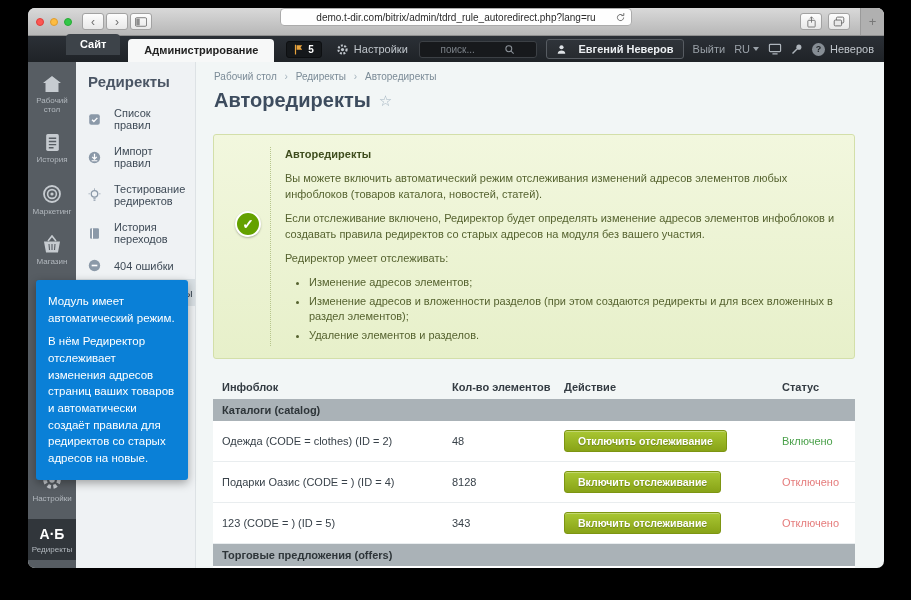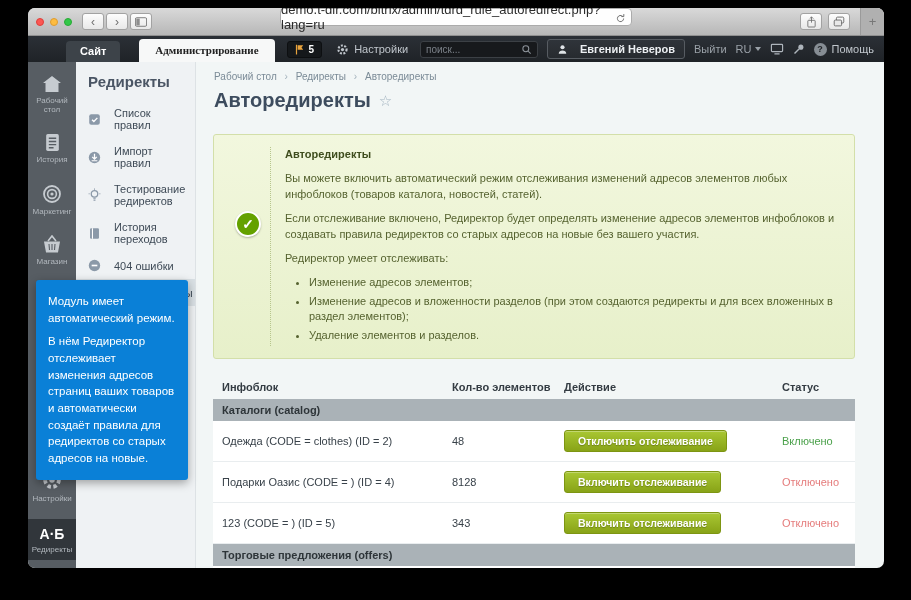--- a/index.html
+++ b/index.html
@@ -19,43 +19,43 @@
   .t-yellow{ background:#fdbc40; border:1px solid #de9c30;}
   .t-green{ background:#33c748; border:1px solid #27aa35;}
   .nav-btn { width:22px; height:17px; border:1px solid #a2a2a2; border-radius:3px;
     background:linear-gradient(#fdfdfd,#e8e8e8); color:#6e6e6e; font-size:12px;
     display:flex; align-items:center; justify-content:center; line-height:1; }
   .nav-btn + .nav-btn { margin-left:2px; }
   .panel-btn { margin-left:10px; }
   .url-field { position:absolute; left:50%; top:0; transform:translateX(-50%);
     width:352px; height:18px; background:#fefefe; border:1px solid #ababab;
     border-radius:4px; display:flex; align-items:center; justify-content:center;
-    font-size:13px; color:#2b2b2b; }
+    font-size:10px; color:#2b2b2b; }
   .url-refresh { position:absolute; right:5px; top:3px; }
   .chrome-right { margin-left:auto; display:flex; gap:4px; margin-right:26px; }
   .newtab-strip { position:absolute; right:0; top:0; bottom:0; width:24px;
     background:#b0b0b0; border-left:1px solid #9a9a9a; display:flex;
     align-items:center; justify-content:center; color:#777; font-size:13px; }
 
   
   .admin-bar { height:26px; background:linear-gradient(#2b3036,#1f2327);
     display:flex; align-items:flex-end; position:relative; }
   .tab { border-radius:4px 4px 0 0; font-size:11px; font-weight:bold;
     padding:4px 14px 4px; line-height:1.2; }
-  .tab-site { background:#3d4349; color:#fff; margin-left:38px; margin-bottom:0; }
-  .tab-admin { background:#f7f8f8; color:#222; padding:5px 16px; margin-left:19px;font-family:Liberation Serif, serif; }
+  .tab-site { background:#3d4349; color:#fff; margin-left:38px; margin-bottom:7px; }
+  .tab-admin { background:#f7f8f8; color:#222; padding:5px 16px; margin-left:8px; }
   .bar-mid { display:flex; align-items:center; height:26px; margin-left:12px; gap:14px; }
   .counter-badge { background:#15181b; border:1px solid #0d0f11; border-radius:3px;
     padding:2px 7px; display:flex; align-items:center; gap:5px;
     color:#fff; font-size:10px; font-weight:bold; }
   .bar-item { display:flex; align-items:center; gap:5px; color:#c0c6cc; font-size:11px; }
   .bar-right { margin-left:auto; display:flex; align-items:center; gap:9px;
     height:26px; padding-right:10px; }
   .search-box { width:118px; height:17px; background:#17191c; border:1px solid #3c4045;
-    border-radius:3px; display:flex; align-items:center; padding:0 5px;
+    border-radius:3px; display:flex; align-items:center; padding:0 21px;
     justify-content:space-between; }
   .search-box .ph { color:#7b8188; font-size:10px; }
   .user-box { border:1px solid #575c62; border-radius:3px; padding:3px 9px;
     display:flex; align-items:center; gap:12px; color:#ecefF2; font-size:11px;
     font-weight:bold; background:rgba(255,255,255,.03); }
   .quiet { color:#9aa1a8; font-size:11px; }
   .lang { display:flex; align-items:center; gap:3px; }
   .caret { width:0; height:0; border-left:3px solid transparent;
     border-right:3px solid transparent; border-top:4px solid #9aa1a8; }
   .help-q { width:13px; height:13px; border-radius:50%; background:#868d94;
@@ -219,21 +219,21 @@
       <svg width="14" height="12" viewBox="0 0 16 14">
         <rect x="1.5" y="1.5" width="13" height="8.5" rx="1" fill="none" stroke="#aeb5bc" stroke-width="1.4"></rect>
         <line x1="5" y1="12.8" x2="11" y2="12.8" stroke="#aeb5bc" stroke-width="1.4"></line>
       </svg>
       <svg width="12" height="12" viewBox="0 0 16 16">
         <circle cx="10.5" cy="5.5" r="3.4" fill="#aeb5bc"></circle>
         <line x1="8" y1="8" x2="2" y2="14" stroke="#aeb5bc" stroke-width="1.8"></line>
       </svg>
       <div class="bar-item">
         <span class="help-q">?</span>
-        <span>Помощь</span>
+        <span>Неверов</span>
       </div>
     </div>
   </div>
 
   <div class="main">
 
     <div class="rail">
       <div class="rail-item">
         <svg width="20" height="18" viewBox="0 0 20 18">
           <path d="M10 1 1 8h2.5v9h13V8H19z" fill="#c6cbd0"></path>
@@ -375,21 +375,21 @@
 
       <div class="content-scroll">
 
         <div class="infobox">
           <div class="infobox-icon">
             <div class="check-circle">✓</div>
           </div>
           <div class="infobox-text">
             <h3>Авторедиректы</h3>
             <p>Вы можете включить автоматический режим отслеживания изменений адресов элементов любых инфоблоков (товаров каталога, новостей, статей).</p>
-            <p>Если отслеживание включено, Редиректор будет определять изменение адресов элементов инфоблоков и создавать правила редиректов со старых адресов на новые без вашего участия.</p>
+            <p>Если отслеживание включено, Редиректор будет определять изменение адресов элементов инфоблоков и создавать правила редиректов со старых адресов на модуля без вашего участия.</p>
             <p>Редиректор умеет отслеживать:</p>
             <ul>
               <li>Изменение адресов элементов;</li>
               <li>Изменение адресов и вложенности разделов (при этом создаются редиректы и для всех вложенных в раздел элементов);</li>
               <li>Удаление элементов и разделов.</li>
             </ul>
           </div>
         </div>
 
         <div class="table">

